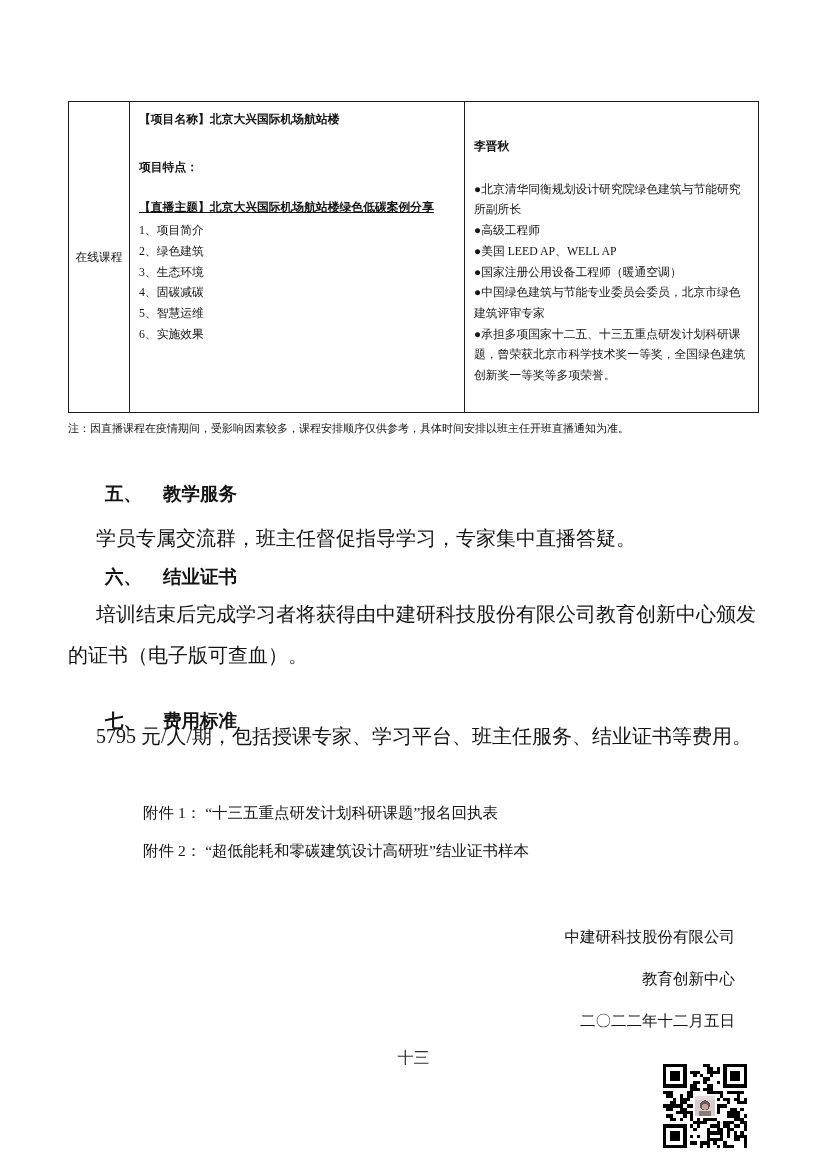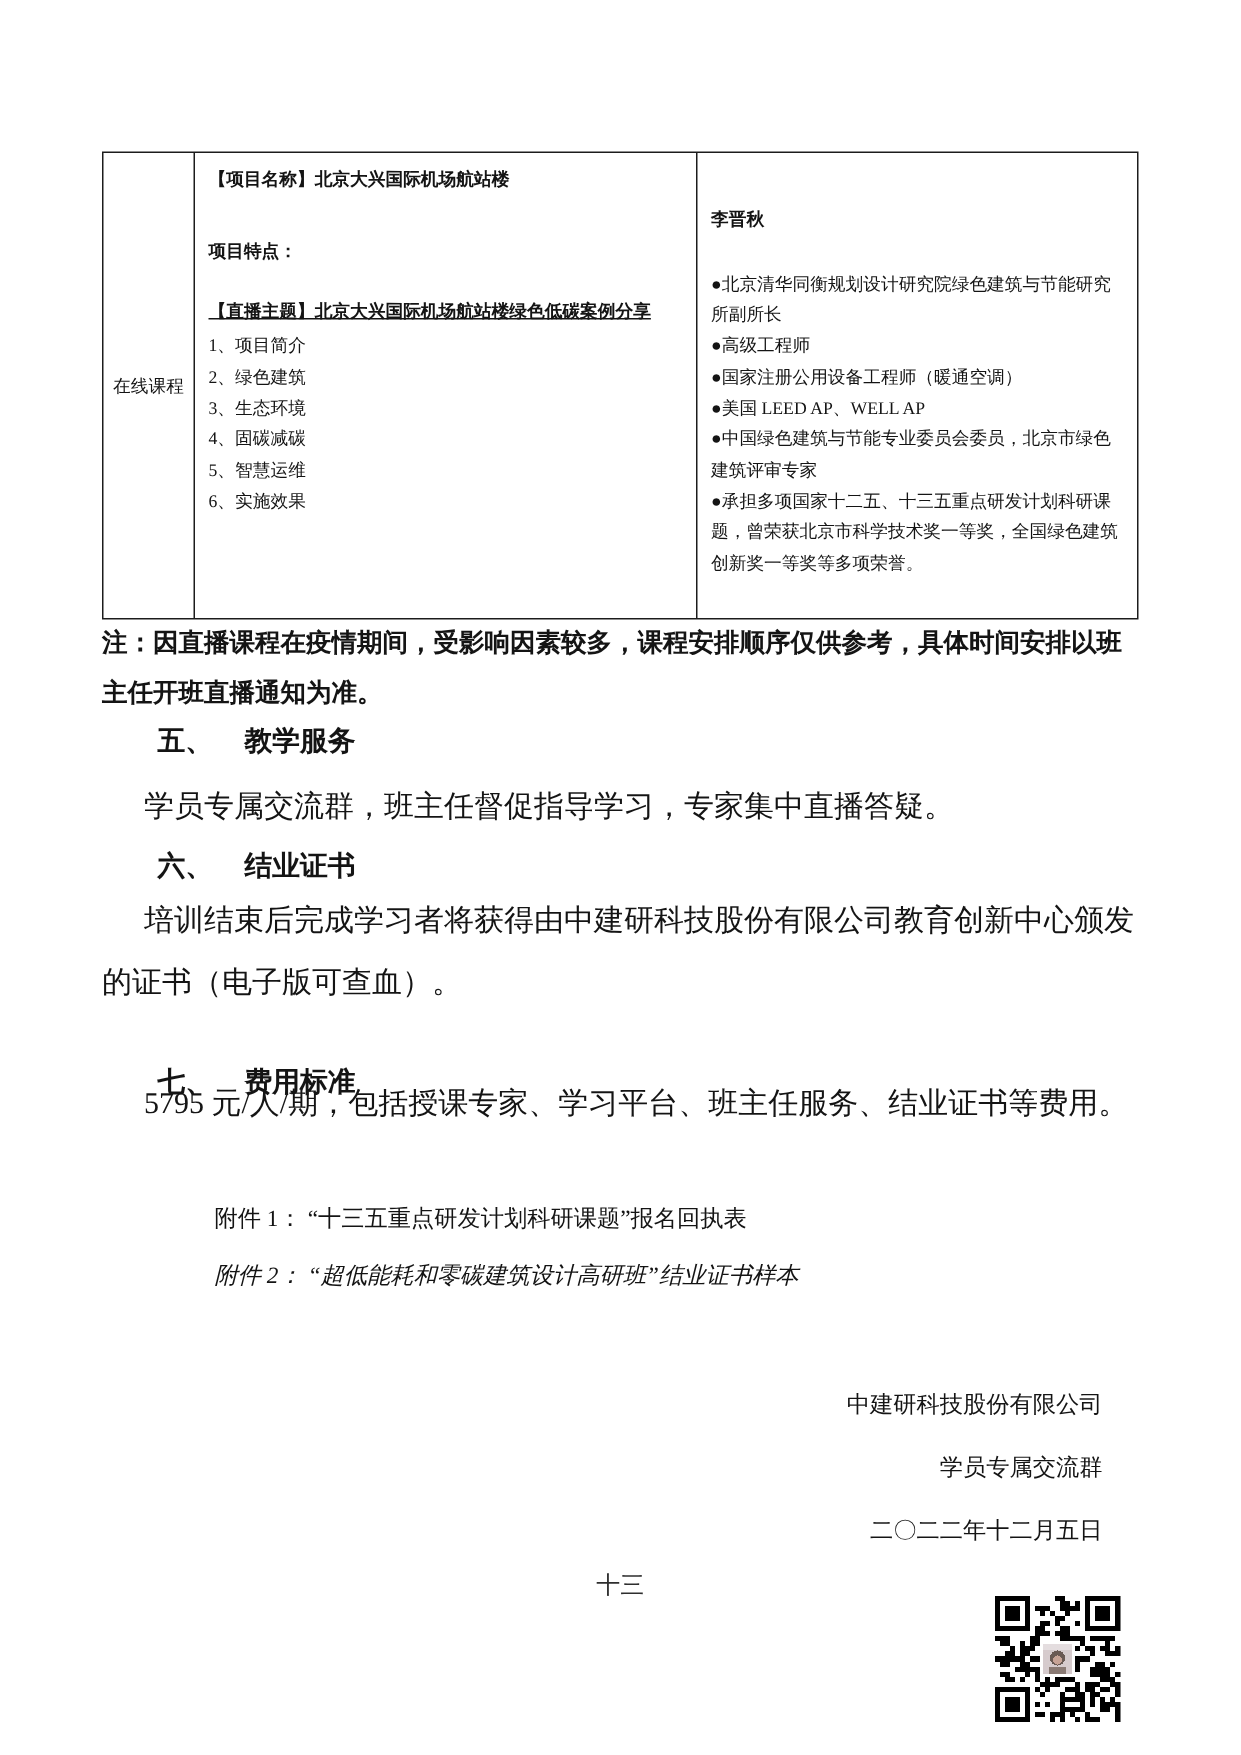--- a/index.html
+++ b/index.html
@@ -45,41 +45,41 @@
   .m-livetopic{margin-top:20px;text-decoration:underline;}
   .m-contentlabel{margin-top:22px;}
   .m-items{margin-top:2px;}
   .m-lectname{margin-top:34px;font-weight:bold;}
   .m-creds{margin-top:22px;}
 
   
   .abs{position:absolute;left:68px;width:694px;}
   .note{
     top:412px;
-    font-weight:bold;
-    font-size:17px;line-height:33px;
+    font-weight:normal;
+    font-size:11px;line-height:33px;
     letter-spacing:0;
   }
   .heading{
     font-weight:bold;
     font-size:18.5px;line-height:24px;
     padding-left:37px;
   }
   .heading .sec-title{margin-left:21px;}
   .h-five{top:482px;}
   .h-six{top:565px;}
   .h-seven{top:685px;margin-top:24px;}
   .para{font-size:20px;}
   .p-five{top:527px;line-height:22px;text-indent:28px;}
   .p-six{top:594px;line-height:41px;text-indent:28px;}
   .p-seven{top:725px;line-height:22px;text-indent:28px;}
 
   .attachments{top:802px;font-size:15.5px;}
   .attach-line{line-height:22px;padding-left:75px;}
-  .attach-line + .attach-line{margin-top:16px;font-style:italic;}
+  .attach-line + .attach-line{margin-top:16px;}
   .attach-text{margin-left:4px;}
 
   .signature{
     position:absolute;right:92px;top:926px;
     text-align:right;
     font-size:15.5px;line-height:22px;
   }
   .signature div + div{margin-top:20px;}
 
   .page-number{
@@ -112,22 +112,22 @@
         <div>4、固碳减碳</div>
         <div>5、智慧运维</div>
         <div>6、实施效果</div>
       </div>
     </div>
     <div class="col-lecturer">
       <div class="sans m-lectname">李晋秋</div>
       <div class="m-creds">
         <div>●北京清华同衡规划设计研究院绿色建筑与节能研究所副所长</div>
         <div>●高级工程师</div>
+        <div>●美国 LEED AP、WELL AP</div>
         <div>●国家注册公用设备工程师（暖通空调）</div>
-        <div>●美国 LEED AP、WELL AP</div>
         <div>●中国绿色建筑与节能专业委员会委员，北京市绿色建筑评审专家</div>
         <div>●承担多项国家十二五、十三五重点研发计划科研课题，曾荣获北京市科学技术奖一等奖，全国绿色建筑创新奖一等奖等多项荣誉。</div>
       </div>
     </div>
   </div>
 
   <div class="abs note sans">注：因直播课程在疫情期间，受影响因素较多，课程安排顺序仅供参考，具体时间安排以班主任开班直播通知为准。</div>
 
   <div class="abs heading sans h-five">
     <span class="sec-num">五、</span><span class="sec-title">教学服务</span>
@@ -148,21 +148,21 @@
     <div class="attach-line">
       <span>附件 1：</span><span class="attach-text">“十三五重点研发计划科研课题”报名回执表</span>
     </div>
     <div class="attach-line">
       <span>附件 2：</span><span class="attach-text">“超低能耗和零碳建筑设计高研班”结业证书样本</span>
     </div>
   </div>
 
   <div class="signature">
     <div>中建研科技股份有限公司</div>
-    <div>学员专属交流群</div>
+    <div>教育创新中心</div>
     <div>二〇二二年十二月五日</div>
   </div>
 
   <div class="page-number">十三</div>
 
   <div class="qr-wrap">
     <svg viewBox="0 0 25 25" xmlns="http://www.w3.org/2000/svg">
       <rect x="0" y="0" width="25" height="25" fill="#ffffff"></rect>
       <path id="qr-random-modules" d="M12 0h1v1h-1zM13 0h1v1h-1zM13 1h1v1h-1zM14 1h1v1h-1zM16 1h1v1h-1zM8 2h1v1h-1zM9 2h1v1h-1zM10 2h1v1h-1zM13 2h1v1h-1zM14 2h1v1h-1zM15 2h1v1h-1zM16 2h1v1h-1zM9 3h1v1h-1zM11 3h1v1h-1zM14 3h1v1h-1zM12 4h1v1h-1zM13 4h1v1h-1zM9 5h1v1h-1zM10 5h1v1h-1zM12 5h1v1h-1zM16 5h1v1h-1zM8 6h1v1h-1zM9 6h1v1h-1zM13 6h1v1h-1zM14 6h1v1h-1zM8 7h1v1h-1zM9 7h1v1h-1zM10 7h1v1h-1zM12 7h1v1h-1zM13 7h1v1h-1zM14 7h1v1h-1zM0 8h1v1h-1zM1 8h1v1h-1zM2 8h1v1h-1zM7 8h1v1h-1zM8 8h1v1h-1zM13 8h1v1h-1zM14 8h1v1h-1zM15 8h1v1h-1zM16 8h1v1h-1zM17 8h1v1h-1zM19 8h1v1h-1zM20 8h1v1h-1zM21 8h1v1h-1zM22 8h1v1h-1zM23 8h1v1h-1zM1 9h1v1h-1zM2 9h1v1h-1zM5 9h1v1h-1zM7 9h1v1h-1zM8 9h1v1h-1zM17 9h1v1h-1zM22 9h1v1h-1zM3 10h1v1h-1zM5 10h1v1h-1zM6 10h1v1h-1zM7 10h1v1h-1zM16 10h1v1h-1zM18 10h1v1h-1zM19 10h1v1h-1zM21 10h1v1h-1zM22 10h1v1h-1zM24 10h1v1h-1zM2 11h1v1h-1zM3 11h1v1h-1zM5 11h1v1h-1zM6 11h1v1h-1zM19 11h1v1h-1zM22 11h1v1h-1zM23 11h1v1h-1zM24 11h1v1h-1zM0 12h1v1h-1zM1 12h1v1h-1zM2 12h1v1h-1zM3 12h1v1h-1zM4 12h1v1h-1zM5 12h1v1h-1zM7 12h1v1h-1zM8 12h1v1h-1zM16 12h1v1h-1zM17 12h1v1h-1zM18 12h1v1h-1zM1 13h1v1h-1zM2 13h1v1h-1zM5 13h1v1h-1zM6 13h1v1h-1zM16 13h1v1h-1zM20 13h1v1h-1zM21 13h1v1h-1zM23 13h1v1h-1zM4 14h1v1h-1zM5 14h1v1h-1zM6 14h1v1h-1zM7 14h1v1h-1zM8 14h1v1h-1zM16 14h1v1h-1zM19 14h1v1h-1zM20 14h1v1h-1zM21 14h1v1h-1zM22 14h1v1h-1zM1 15h1v1h-1zM2 15h1v1h-1zM6 15h1v1h-1zM8 15h1v1h-1zM19 15h1v1h-1zM20 15h1v1h-1zM21 15h1v1h-1zM22 15h1v1h-1zM24 15h1v1h-1zM2 16h1v1h-1zM3 16h1v1h-1zM5 16h1v1h-1zM8 16h1v1h-1zM10 16h1v1h-1zM12 16h1v1h-1zM13 16h1v1h-1zM14 16h1v1h-1zM15 16h1v1h-1zM21 16h1v1h-1zM22 16h1v1h-1zM23 16h1v1h-1zM9 17h1v1h-1zM10 17h1v1h-1zM11 17h1v1h-1zM12 17h1v1h-1zM16 17h1v1h-1zM18 17h1v1h-1zM19 17h1v1h-1zM20 17h1v1h-1zM23 17h1v1h-1zM24 17h1v1h-1zM8 18h1v1h-1zM10 18h1v1h-1zM14 18h1v1h-1zM15 18h1v1h-1zM16 18h1v1h-1zM18 18h1v1h-1zM19 18h1v1h-1zM21 18h1v1h-1zM22 18h1v1h-1zM24 18h1v1h-1zM9 19h1v1h-1zM13 19h1v1h-1zM16 19h1v1h-1zM17 19h1v1h-1zM19 19h1v1h-1zM20 19h1v1h-1zM24 19h1v1h-1zM13 20h1v1h-1zM14 20h1v1h-1zM15 20h1v1h-1zM16 20h1v1h-1zM17 20h1v1h-1zM19 20h1v1h-1zM21 20h1v1h-1zM23 20h1v1h-1zM8 21h1v1h-1zM10 21h1v1h-1zM13 21h1v1h-1zM17 21h1v1h-1zM19 21h1v1h-1zM21 21h1v1h-1zM22 21h1v1h-1zM23 21h1v1h-1zM24 21h1v1h-1zM13 22h1v1h-1zM14 22h1v1h-1zM15 22h1v1h-1zM16 22h1v1h-1zM17 22h1v1h-1zM21 22h1v1h-1zM22 22h1v1h-1zM24 22h1v1h-1zM8 23h1v1h-1zM9 23h1v1h-1zM11 23h1v1h-1zM12 23h1v1h-1zM13 23h1v1h-1zM15 23h1v1h-1zM18 23h1v1h-1zM24 23h1v1h-1zM11 24h1v1h-1zM13 24h1v1h-1zM16 24h1v1h-1zM18 24h1v1h-1zM19 24h1v1h-1zM20 24h1v1h-1zM24 24h1v1h-1z" fill="#000000"></path>
 

